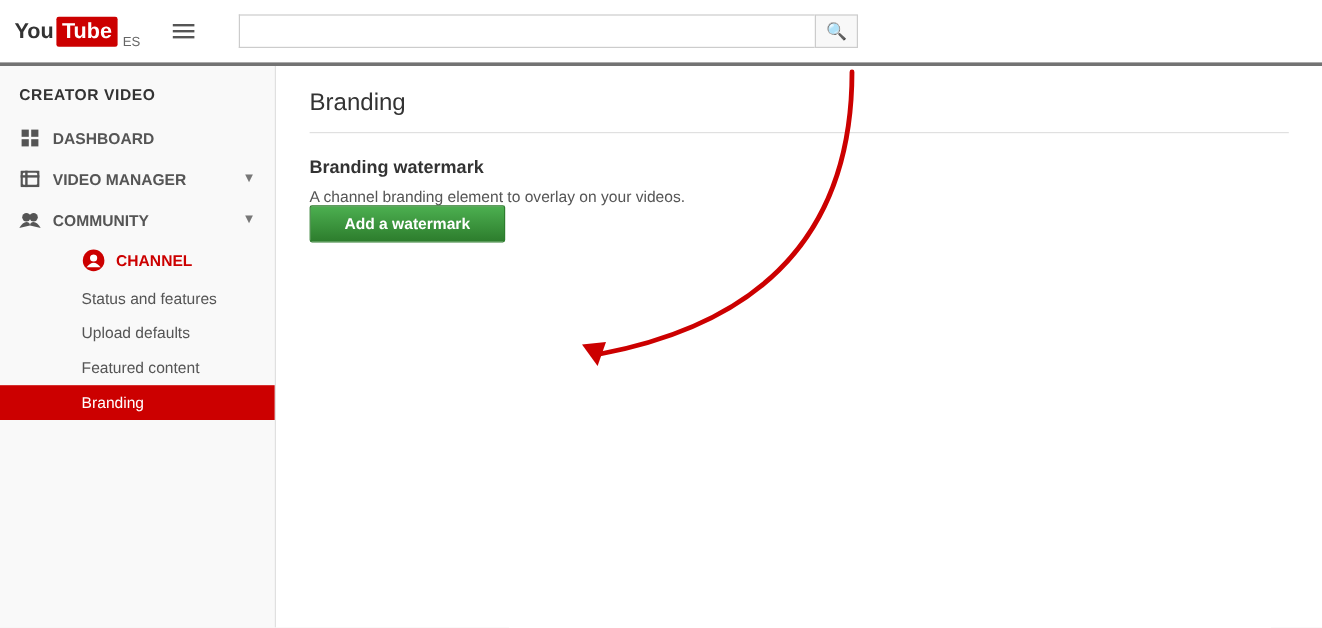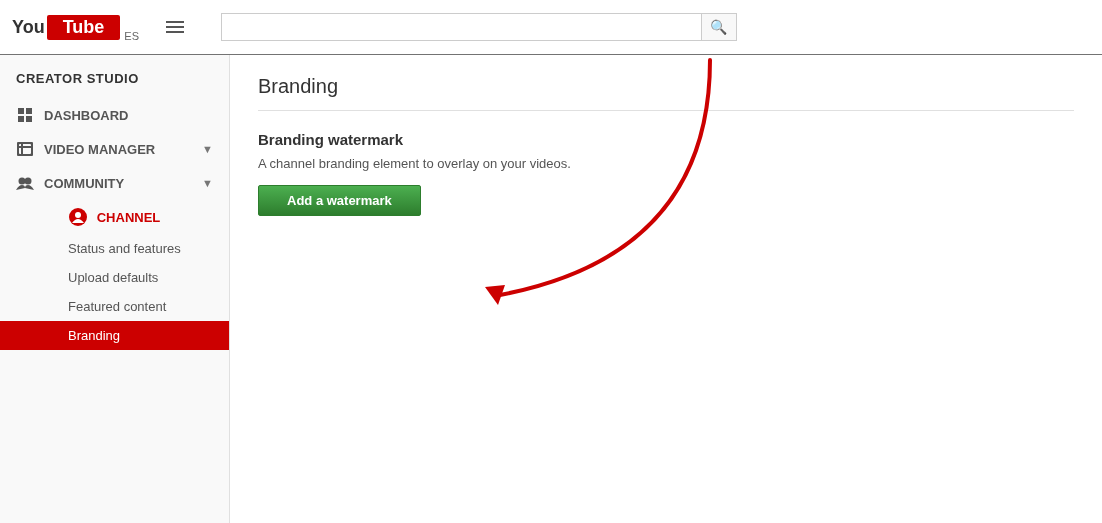--- a/index.html
+++ b/index.html
@@ -8,21 +8,21 @@
       font-size: 13px;
       background: #f1f1f1;
       width: 1102px;
       height: 523px;
       overflow: hidden;
     }
 
     
     .top-bar {
       background: #fff;
-      border-bottom: 1px solid #737373;
+      border-bottom: 3px solid #737373;
       height: 55px;
       display: flex;
       align-items: center;
       padding: 0 12px;
       gap: 12px;
     }
 
     .youtube-logo {
       display: flex;
       align-items: center;
@@ -191,21 +191,20 @@
     .section-title {
       font-size: 15px;
       font-weight: bold;
       color: #333;
       margin-bottom: 8px;
     }
 
     .section-desc {
       font-size: 13px;
       color: #555;
-      margin-bottom: 14px;
     }
 
     .add-watermark-btn {
       background: linear-gradient(to bottom, #4CAF50, #2d7d2d);
       color: #fff;
       border: 1px solid #2d7d2d;
       padding: 7px 28px;
       font-size: 13px;
       font-weight: bold;
       cursor: pointer;
@@ -224,38 +223,38 @@
       background: #555;
       display: block;
     }
   </style>
 </head>
 <body>
 
 <div class="top-bar">
   <div class="youtube-logo">
     <span style="font-size:18px;font-weight:bold;color:#333;font-family:Arial;">You</span>
-      <span style="background:#cc0000;color:#fff;font-size:18px;font-weight:bold;padding:2px 16px;border-radius:2px;font-family:Arial;">Tube</span>
+      <span style="background:#cc0000;color:#fff;font-size:18px;font-weight:bold;padding:2px 5px;border-radius:2px;font-family:Arial;">Tube</span>
       <span class="yt-lang">ES</span>
   </div>
   <div class="hamburger">
     <span></span>
       <span></span>
       <span></span>
   </div>
   <div class="search-bar">
     <input class="search-input" type="text" style="">
     <button class="search-btn">🔍</button>
   </div>
 </div>
 
 <div class="main-layout">
 
   <div class="sidebar">
-    <div class="creator-studio-title">CREATOR STUDIO</div>
+    <div class="creator-studio-title">CREATOR VIDEO</div>
 
     <div class="sidebar-item">
       <div class="sidebar-icon">
         <div class="dashboard-icon">
             <span></span>
             <span></span>
             <span></span>
             <span></span>
           </div>
       </div>

